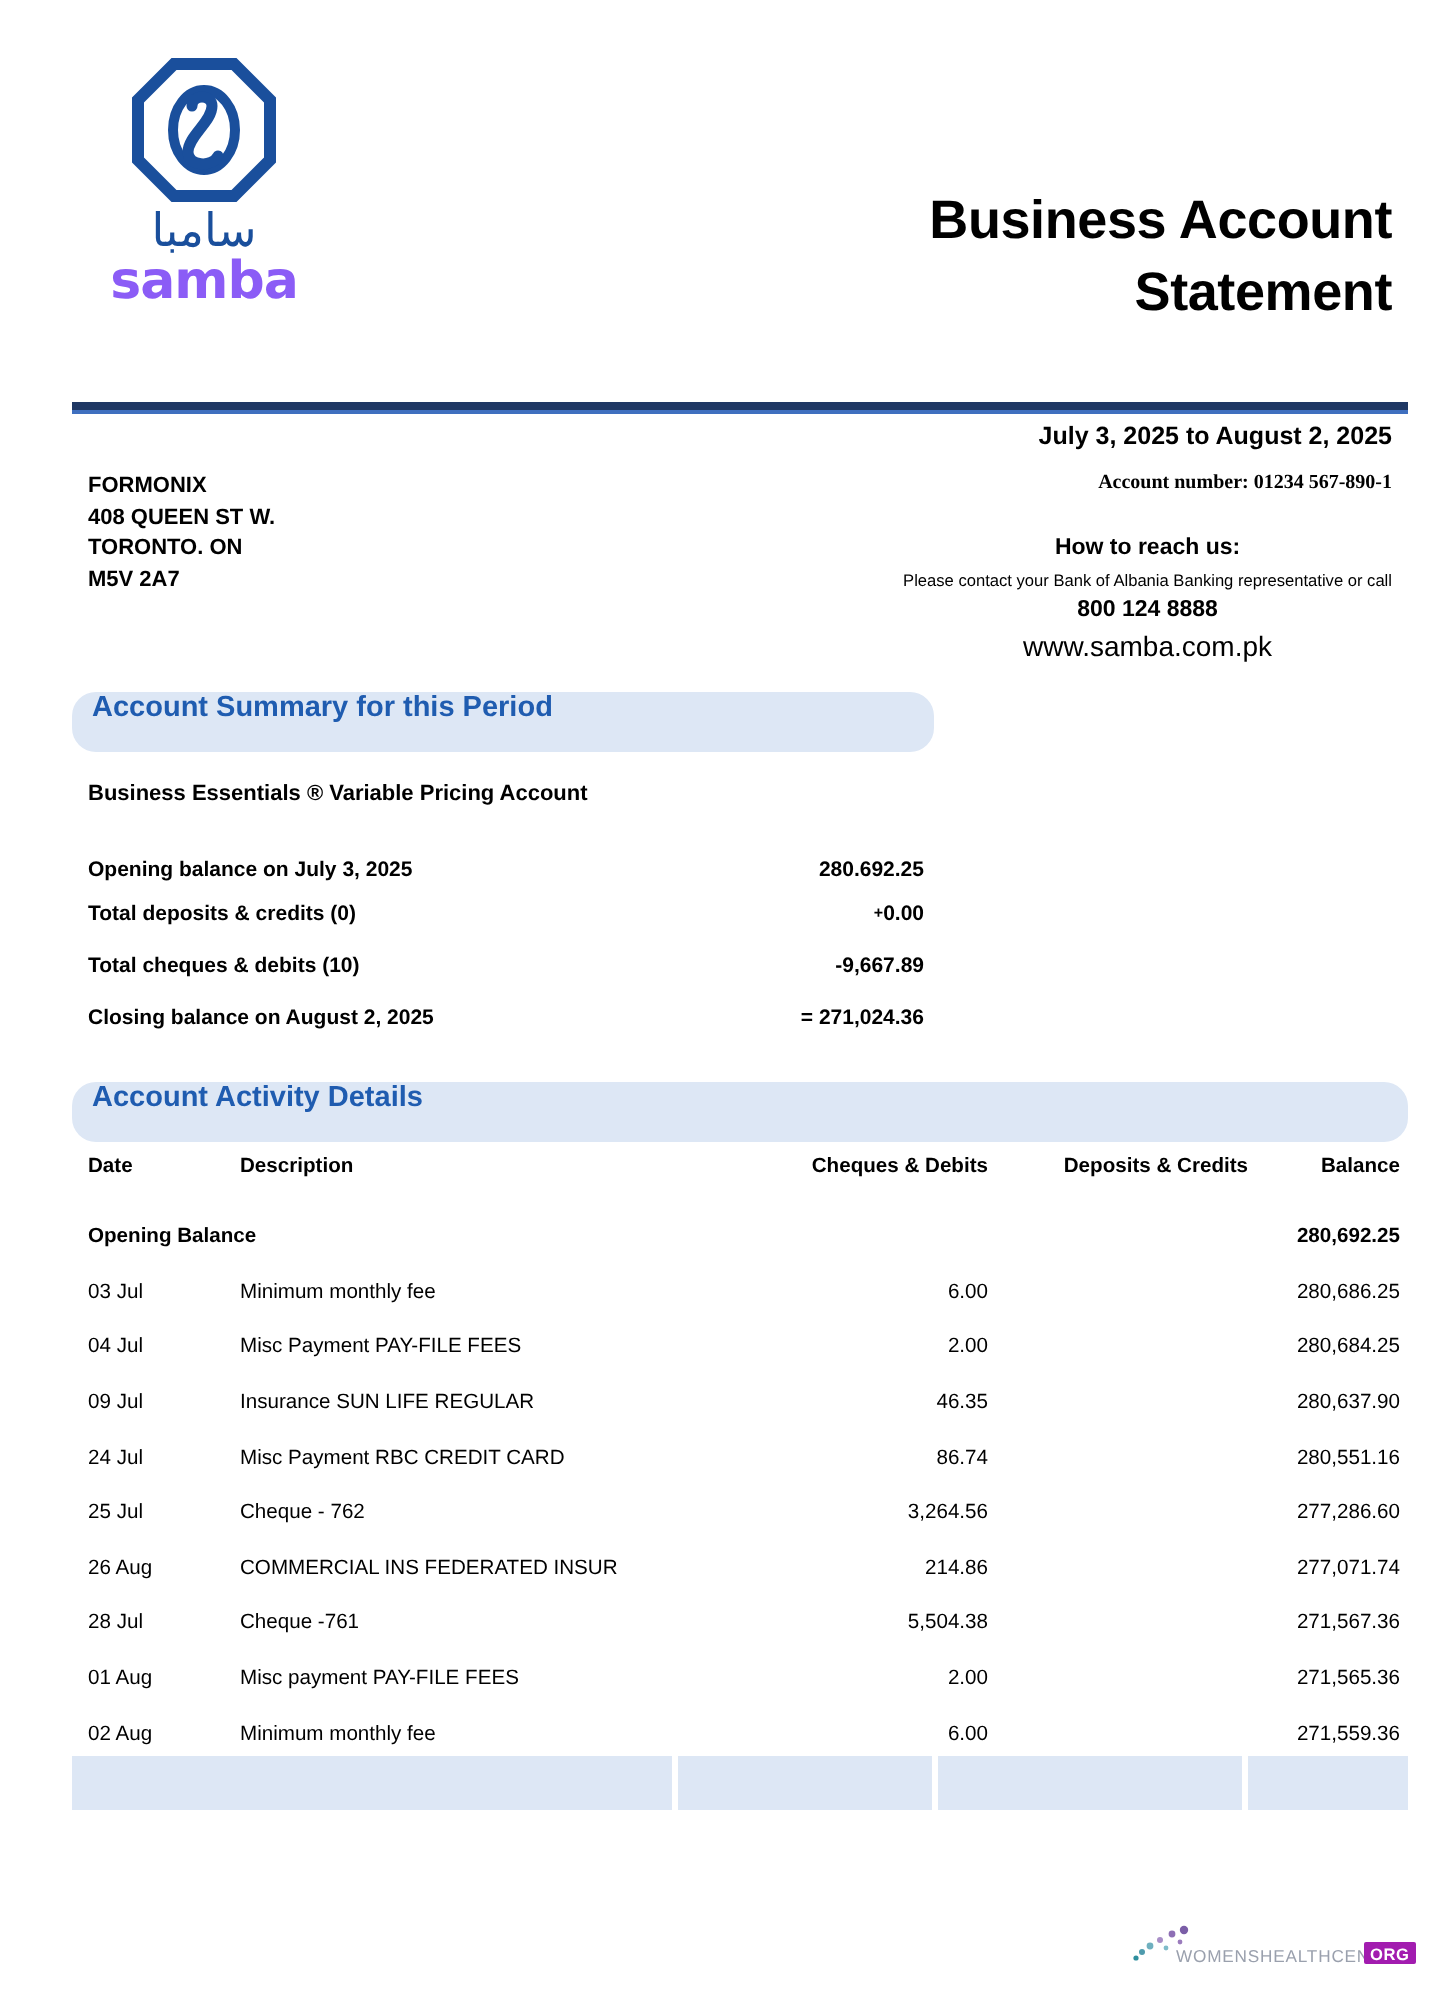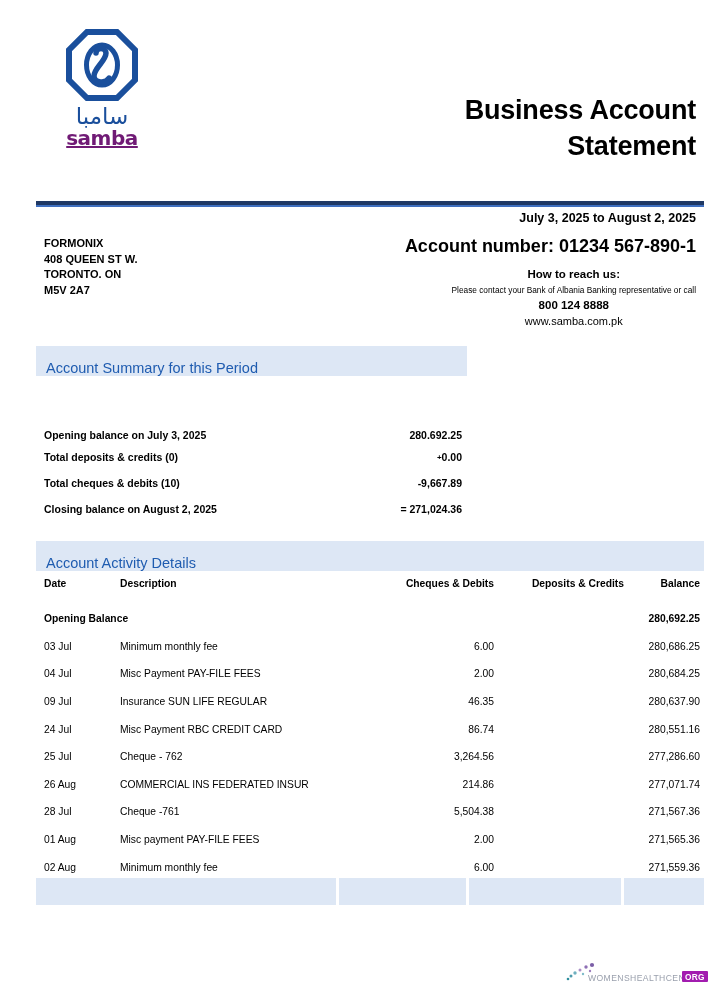--- a/index.html
+++ b/index.html
@@ -46,26 +46,25 @@
     font-family: "DejaVu Sans", sans-serif;
     font-size: 23px;
     color: #1a4f9c;
     line-height: 1;
     margin-top: 3px;
     direction: rtl;
     letter-spacing: 0px;
   }
   .logo-word {
     font-family: "DejaVu Sans", sans-serif;
-    font-size: 20px;
+    font-size: 26px;
     font-weight: 700;
-    color: #701a75;
+    color: #8b5cf6;
     line-height: 1.05;
     letter-spacing: -0.5px;
-    text-decoration: underline;
   }
   .doc-title {
     position: absolute;
     right: 24px;
     top: 93px;
     width: 420px;
     text-align: right;
     font-size: 27px;
     font-weight: bold;
     line-height: 1.32;
@@ -96,23 +95,24 @@
     right: 24px;
     top: 211px;
     font-size: 12.5px;
     font-weight: bold;
     text-align: right;
   }
   .acct-line {
     position: absolute;
     right: 24px;
     top: 236px;
-    font-size: 18px;
+    font-size: 10px;
     font-weight: bold;
     text-align: center;
+    font-family: Liberation Serif, serif;
   }
   .address {
     position: absolute;
     left: 44px;
     top: 236px;
     font-size: 11px;
     font-weight: bold;
     line-height: 1.42;
   }
   .reach {
@@ -129,35 +129,36 @@
   .reach .reach-text {
     font-size: 8.3px;
     margin-top: 3px;
   }
   .reach .reach-phone {
     font-size: 11.5px;
     font-weight: bold;
     margin-top: 2px;
   }
   .reach .reach-web {
-    font-size: 11px;
+    font-size: 14px;
     margin-top: 1px;
   }
 
   
   .section-bar {
     position: absolute;
     background: #dde7f5;
     color: #1f5cb0;
     font-size: 14.5px;
-    font-weight: normal;
+    font-weight: bold;
     display: flex;
-    align-items: flex-end;
+    align-items: flex-start;
     padding-left: 10px;
     box-sizing: border-box;
+    border-radius: 12px;
   }
   #summary-bar {
     left: 36px;
     top: 346px;
     width: 431px;
     height: 30px;
   }
   #activity-bar {
     left: 36px;
     top: 541px;
@@ -319,20 +320,21 @@
     <div class="reach-title">How to reach us:</div>
     <div class="reach-text">Please contact your Bank of Albania Banking representative or call</div>
     <div class="reach-phone">800 124 8888</div>
     <div class="reach-web">www.samba.com.pk</div>
   </div>
 
   <div class="section-bar" id="summary-bar">
     <span>Account Summary for this Period</span>
   </div>
 
+  <div class="summary-product">Business Essentials ® Variable Pricing Account</div>
 
   <table class="summary-table">
     <tbody>
       <tr class="tight">
         <td>Opening balance on July 3, 2025</td>
         <td class="amt">280.692.25</td>
       </tr>
       <tr>
         <td>Total deposits &amp; credits (0)</td>
         <td class="amt"><span class="plus-sm">+</span><span>0.00</span></td>

